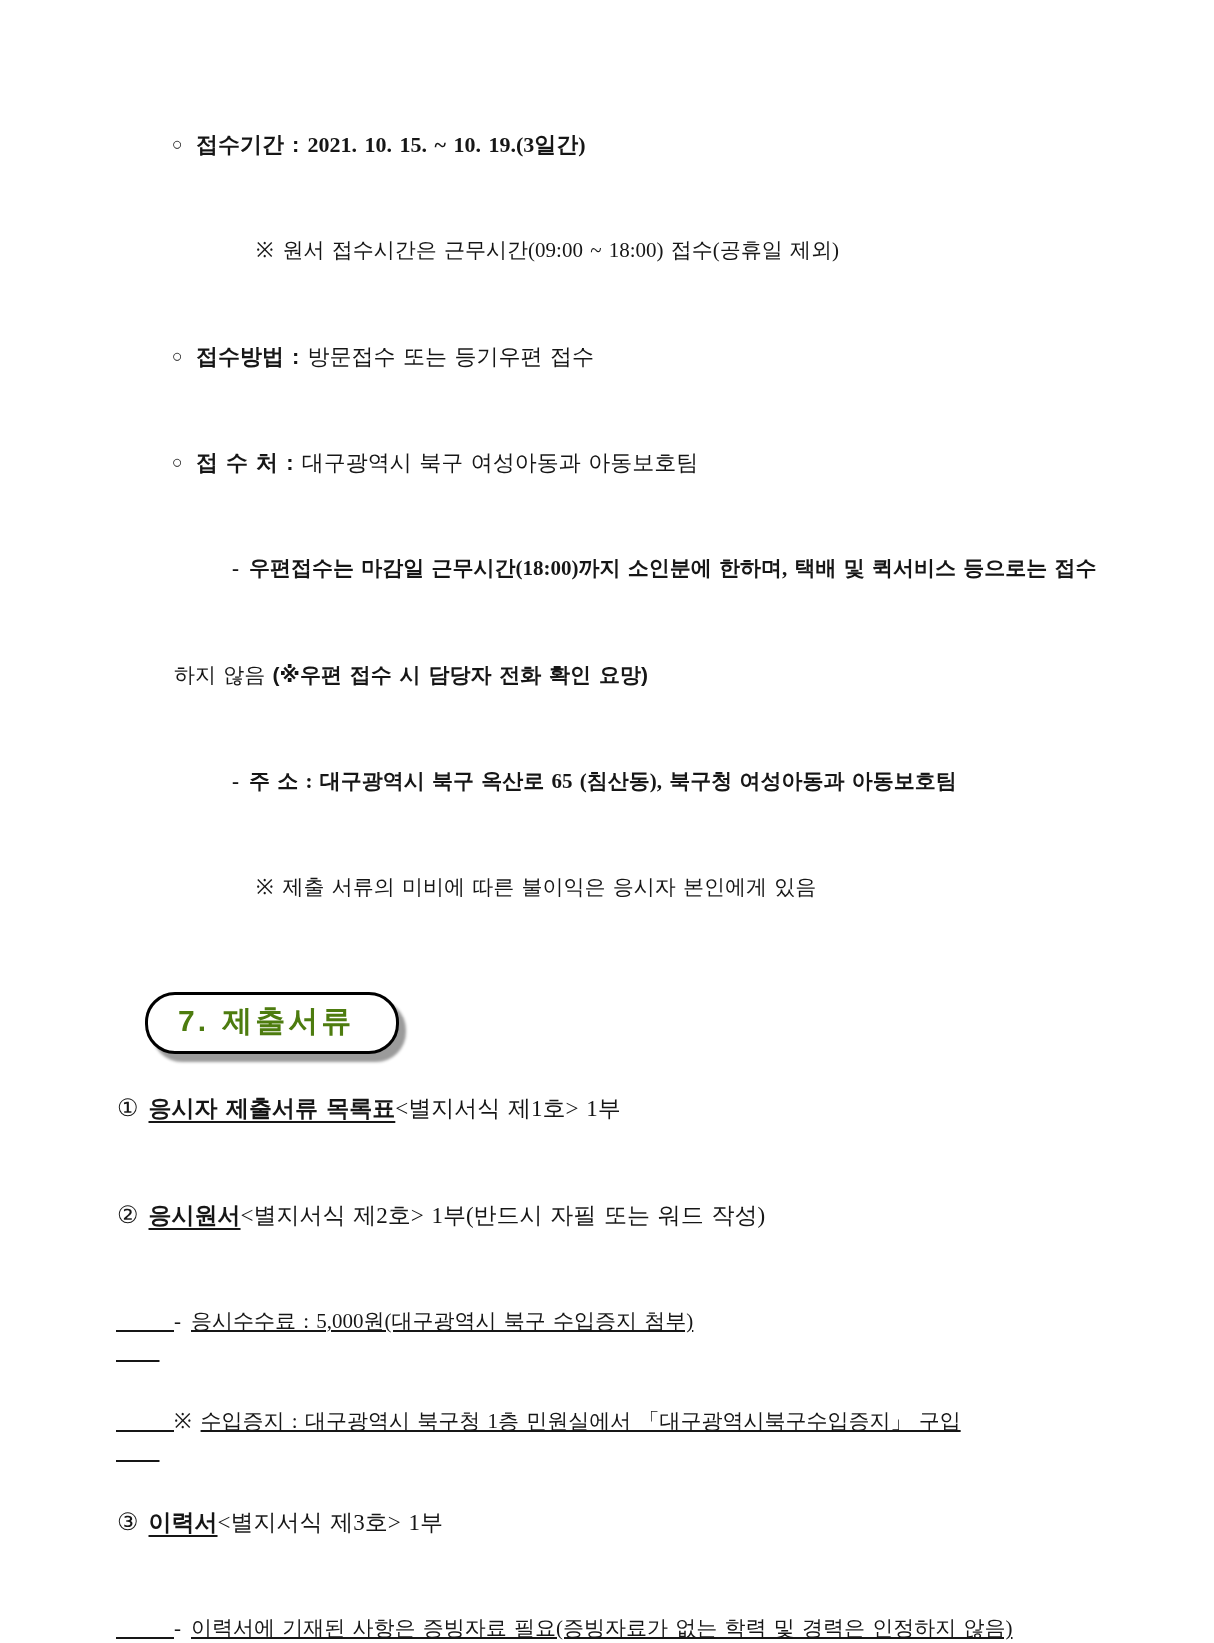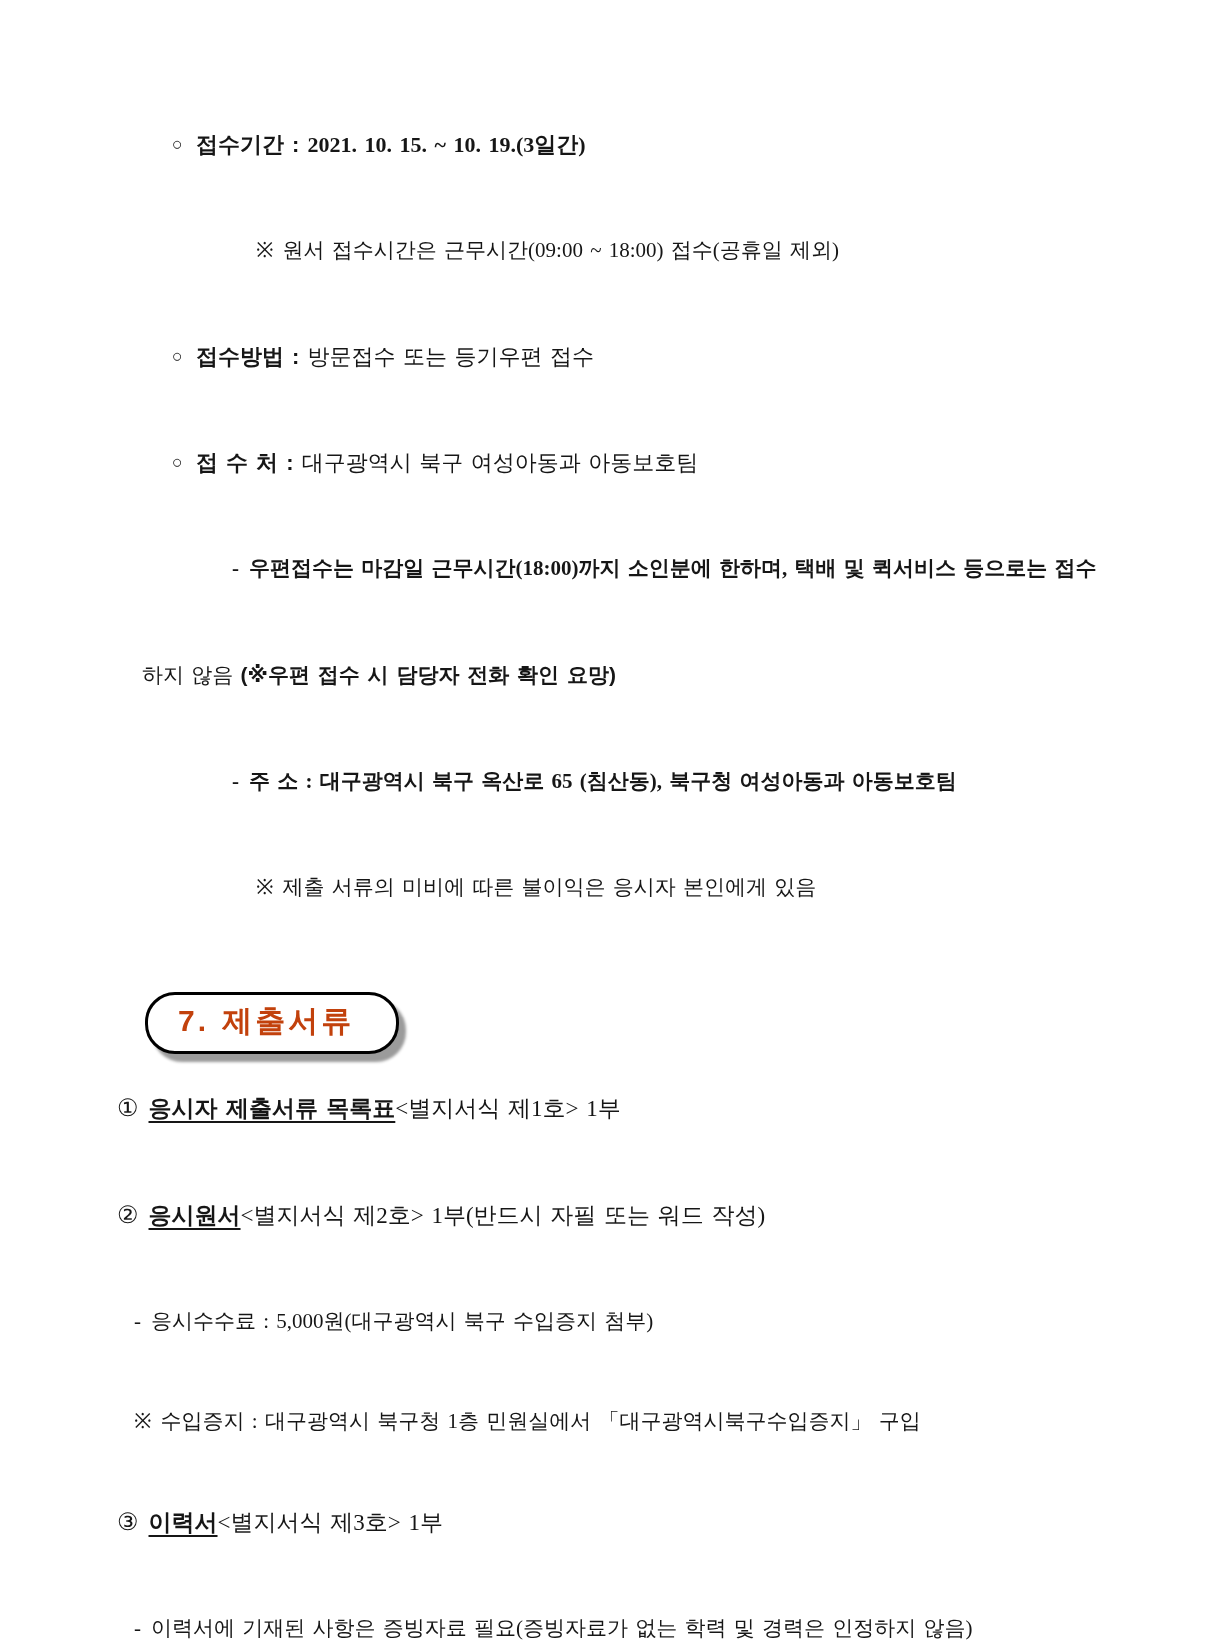--- a/index.html
+++ b/index.html
@@ -13,23 +13,23 @@
     font-family: "Liberation Serif", "DejaVu Serif", serif;
     word-spacing: 2px;
   }
   .content { padding-top: 98px; }
   .line { white-space: pre; }
 
   
   .ind-circle   { padding-left: 112px; }
   .ind-note     { padding-left: 198px; }
   .ind-dash     { padding-left: 174px; font-weight: bold; }
-  .ind-cont     { padding-left: 84px; }
+  .ind-cont     { padding-left: 116px; }
   .ind-item     { padding-left: 55px; }
-  .ind-sub      { padding-left: 76px; }
+  .ind-sub      { padding-left: 116px; text-decoration: underline; }
 
   
   .intro-line { font-size: 22px; line-height: 31px; margin-bottom: 13px; }
   .intro-line.small { font-size: 21px; }
   .doc-line   { font-size: 23px; line-height: 31px; margin-bottom: 14px; }
   .sub-line   { font-size: 21px; line-height: 30px; margin-bottom: 10px; }
 
   
   .g-bold { font-family: "Liberation Sans", "DejaVu Sans", sans-serif; font-weight: 700; }
   .serif-bold { font-weight: 700; }
@@ -45,21 +45,21 @@
   .badge {
     display: inline-block;
     background: #ffffff;
     border: 3px solid #000000;
     border-radius: 30px;
     padding: 6px 42px 9px 30px;
     font-family: "Liberation Sans", "DejaVu Sans", sans-serif;
     font-weight: 800;
     font-size: 30px;
     letter-spacing: 3px;
-    color: #c2410c;
+    color: #4d7c0f;
     box-shadow: 7px 8px 3px #9b9b9b;
   }
 </style>
 </head>
 <body>
 
 <div class="page">
   <div class="content">
 
     <div>

